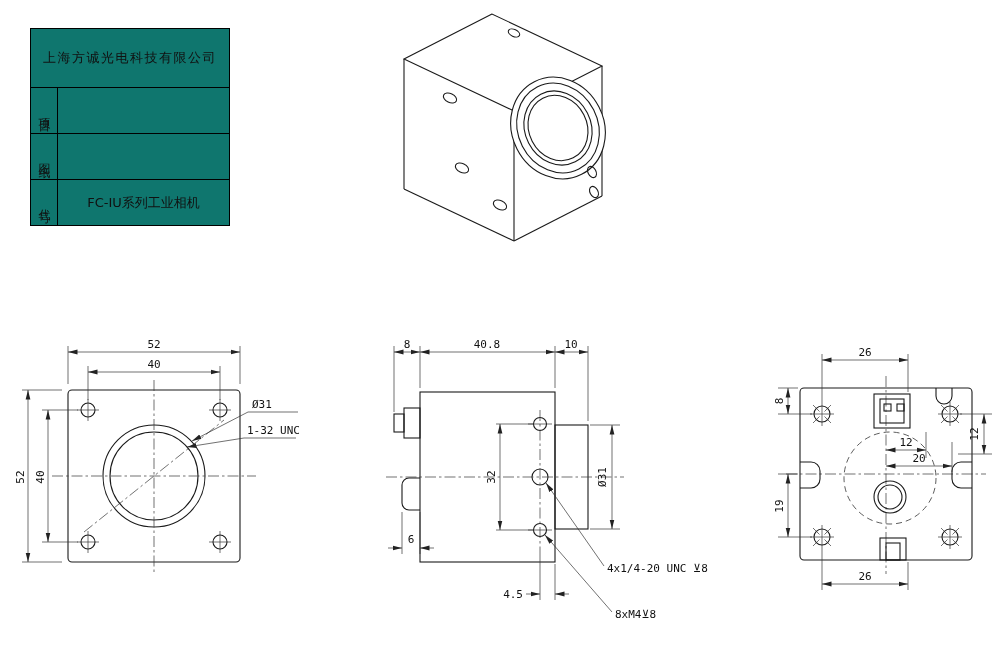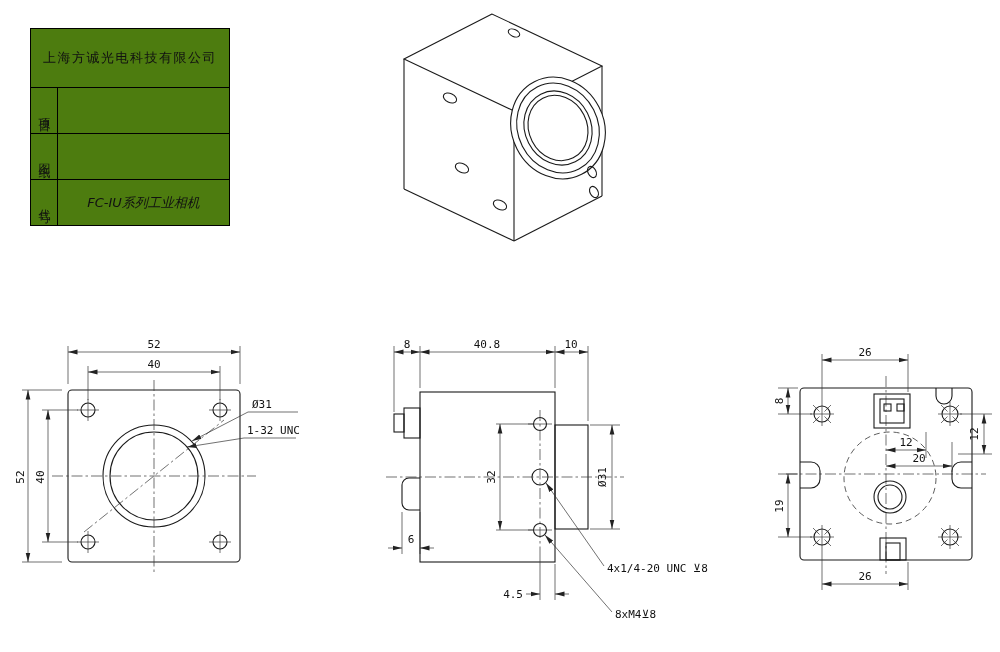--- a/index.html
+++ b/index.html
@@ -3,35 +3,35 @@
 <meta charset="utf-8">
 <style>
   html,body { margin:0; padding:0; background:#ffffff; }
   #canvas {
     position:relative; width:1000px; height:652px; background:#ffffff;
     font-family:"DejaVu Sans", sans-serif; color:#111; overflow:hidden;
   }
   
   .title-block {
     position:absolute; left:30px; top:28px; width:200px;
-    border:1.2px solid #000; background:#4d7c0f; box-sizing:border-box;
+    border:1.2px solid #000; background:#0f766e; box-sizing:border-box;
   }
   .tb-company {
     height:58px; display:flex; align-items:center; justify-content:center;
     font-size:13px; letter-spacing:1.5px; border-bottom:1.2px solid #000;
   }
   .tb-row { display:flex; height:45px; border-bottom:1.2px solid #000; }
   .tb-row:last-child { border-bottom:none; }
   .tb-label {
     width:27px; border-right:1.2px solid #000; display:flex;
     align-items:center; justify-content:center;
     writing-mode:vertical-rl; text-orientation:upright;
     font-size:12px; letter-spacing:3px; box-sizing:border-box;
   }
-  .tb-value { flex:1; display:flex; align-items:center; justify-content:center; font-size:13px;font-style:italic; }
+  .tb-value { flex:1; display:flex; align-items:center; justify-content:center; font-size:13px; }
   
   svg.sheet { position:absolute; left:0; top:0; }
   .e   { fill:none; stroke:#1a1a1a; stroke-width:1.1; }
   .ew  { fill:#ffffff; stroke:#1a1a1a; stroke-width:1.1; }
   .t   { fill:none; stroke:#333; stroke-width:0.7; }
   .cl  { fill:none; stroke:#333; stroke-width:0.7; stroke-dasharray:11 3 2.5 3; }
   .hid { fill:none; stroke:#333; stroke-width:0.8; stroke-dasharray:6 4; }
   text.d { font-family:"DejaVu Sans Mono", monospace; font-size:11px; fill:#111; }
 </style>
 </head>

